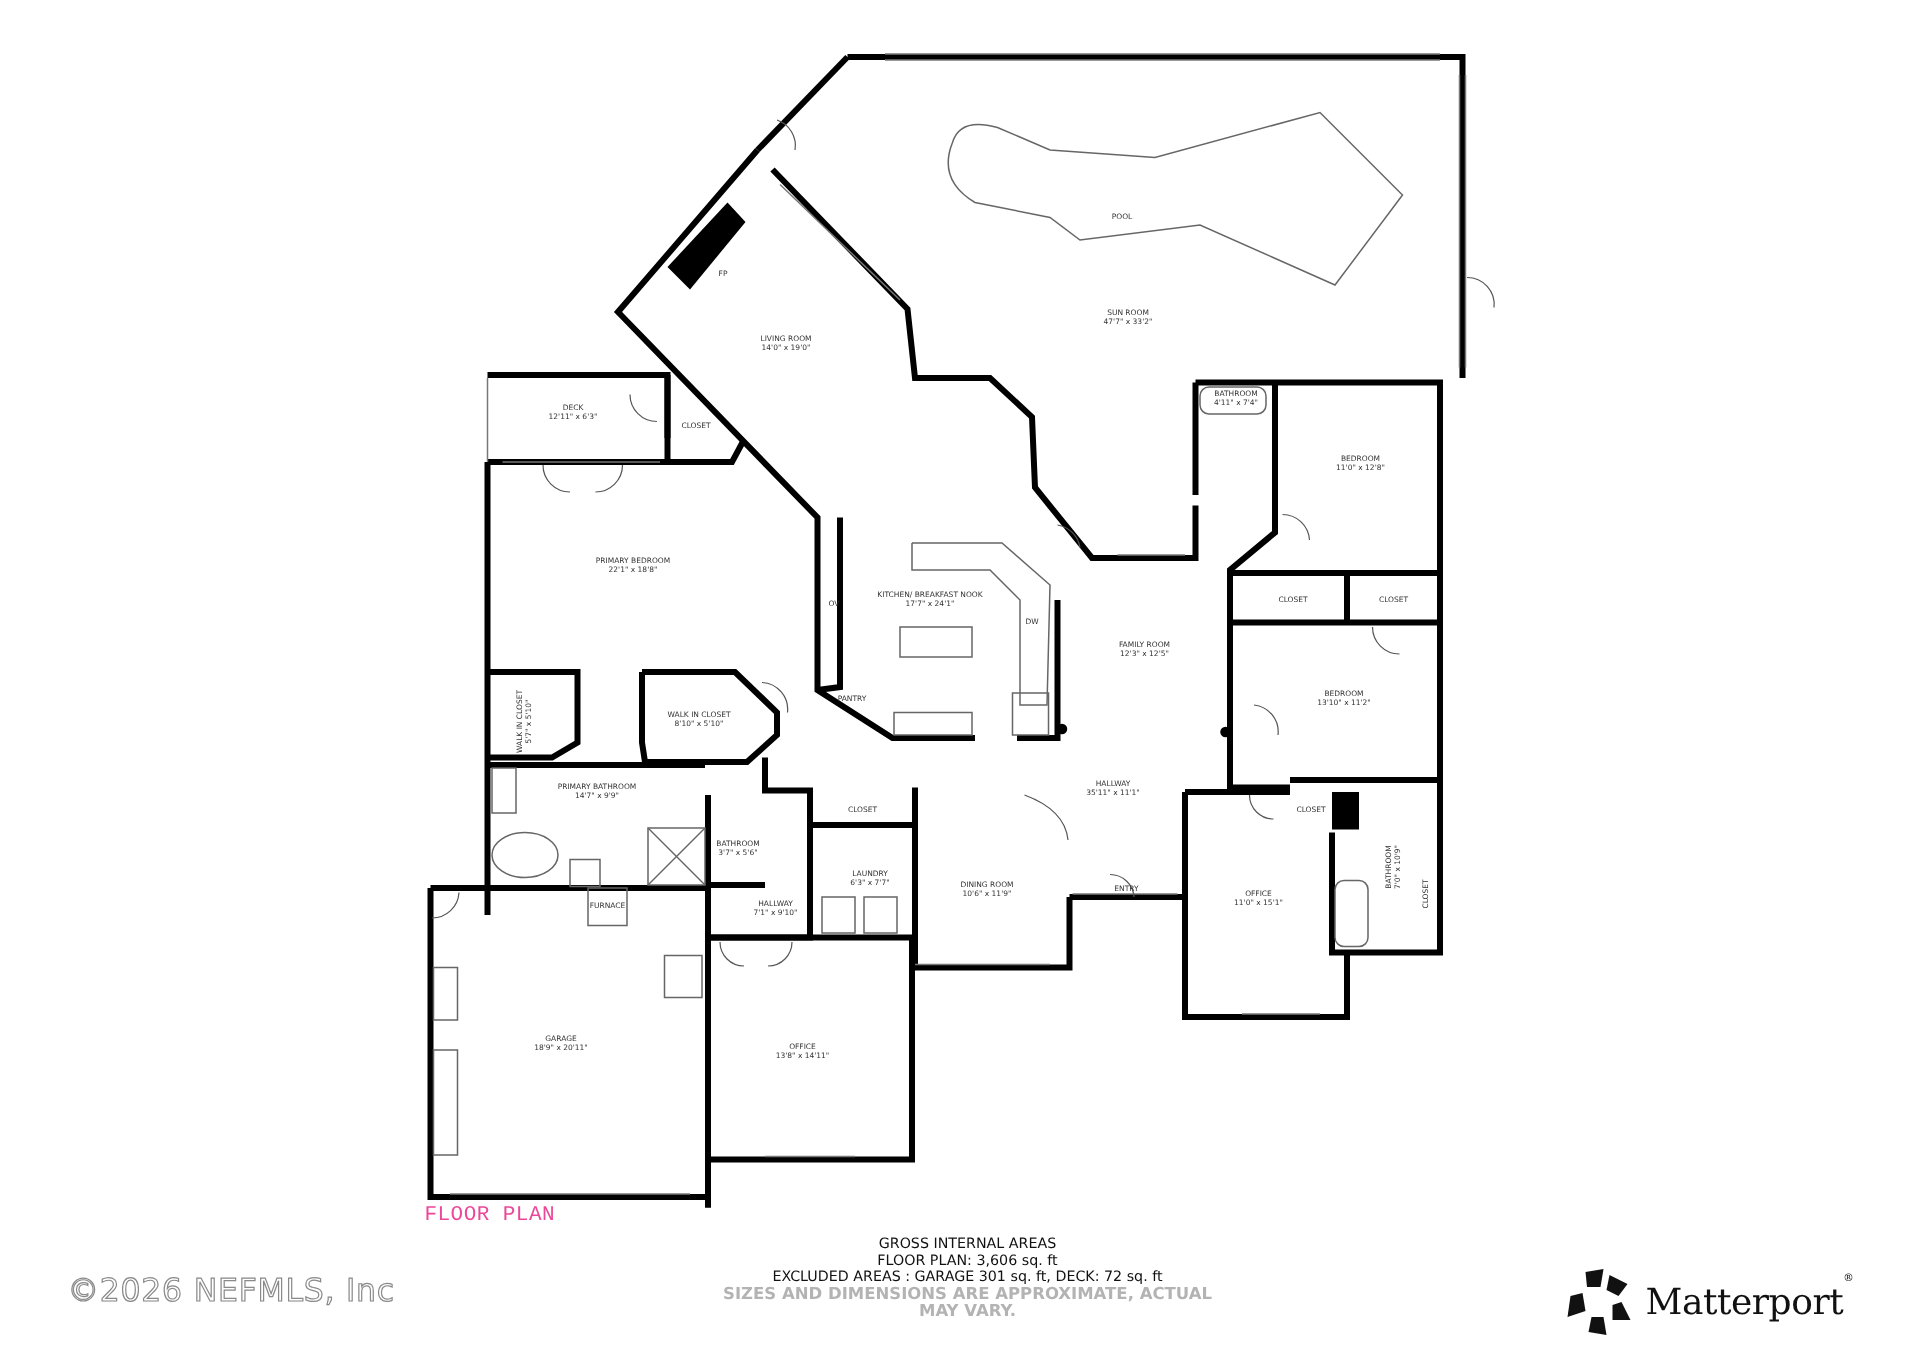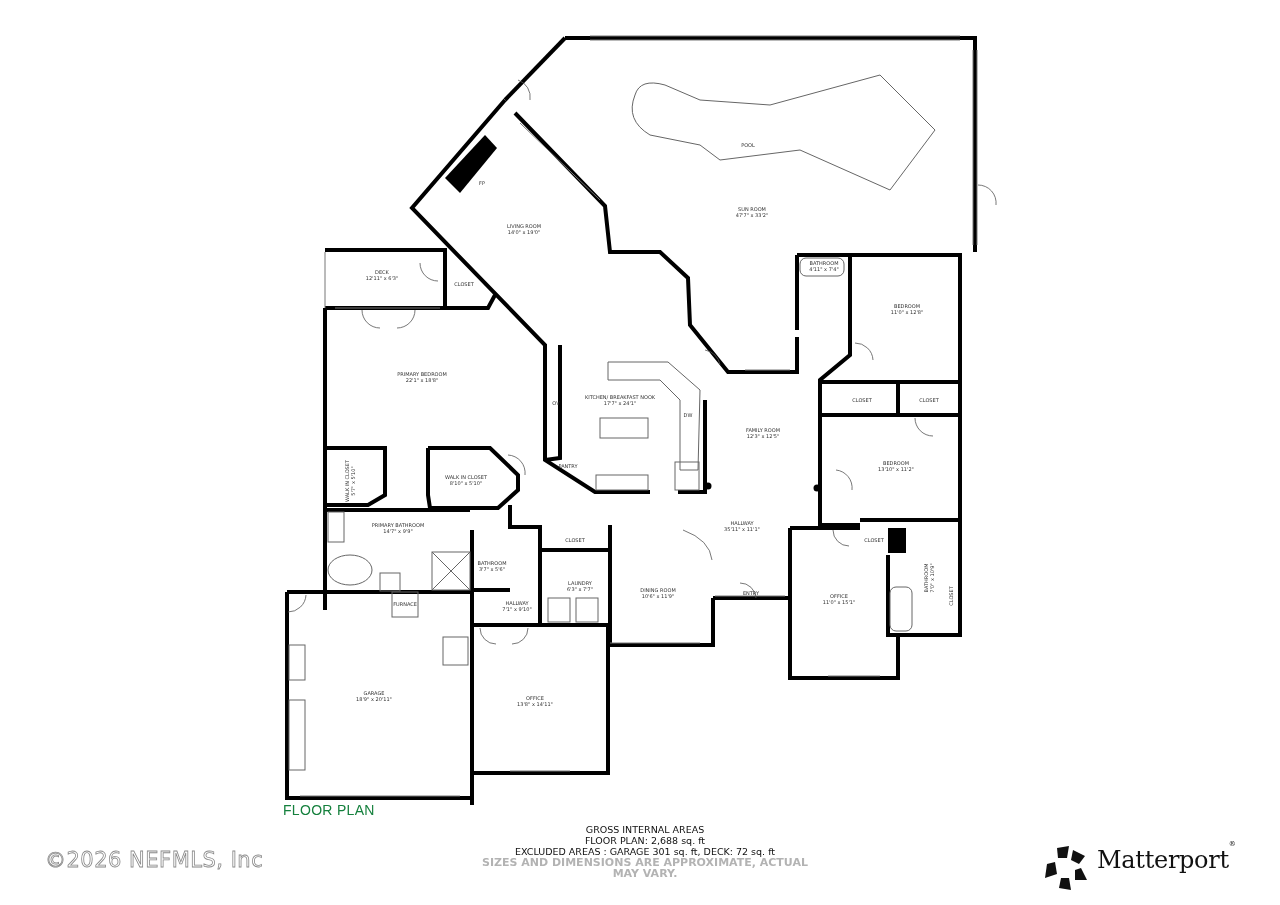--- a/index.html
+++ b/index.html
@@ -1,25 +1,25 @@
 <!DOCTYPE html>
 <html><head>
 <meta charset="utf-8">
 <style>
   html, body { margin:0; padding:0; background:#ffffff; }
   body { width:1280px; height:905px; position:relative; overflow:hidden; font-family:"DejaVu Sans", sans-serif; }
   #plan { position:absolute; left:0; top:0; width:1280px; height:905px; }
   .room-label { position:absolute; font-family:"DejaVu Sans", sans-serif; font-size:5px; color:#333; text-align:center; line-height:6px; transform:translate(-50%,-50%); white-space:nowrap; }
   .room-label .dim { display:block; }
   .room-label.rot { transform:translate(-50%,-50%) rotate(-90deg); }
-  .plan-title { position:absolute; left:283px; top:802px; font-family:Liberation Sans, sans-serif; font-size:14px; color:#15803d; letter-spacing:0.3px; }
+  .plan-title { position:absolute; left:283px; top:802px; font-family:Liberation Mono, monospace; font-size:14px; color:#ec4899; letter-spacing:0.3px; }
   .area-block { position:absolute; left:480px; top:824px; width:330px; text-align:center; font-family:"DejaVu Sans", sans-serif; font-size:9.5px; color:#111; line-height:11px; }
   .area-block .note { color:#b3b3b3; font-size:11px;font-weight:bold; }
   .copyright { position:absolute; left:2px; top:848px; font-family:"DejaVu Sans", sans-serif; font-size:21px; color:#fff; -webkit-text-stroke:0.8px #8a8a8a; letter-spacing:0.5px;margin-left:43px; }
-  .brand { position:absolute; left:1043px; top:846px; display:flex; align-items:flex-start; }
+  .brand { position:absolute; left:1043px; top:846px; display:flex; align-items:center; }
   .brand-name { font-family:"DejaVu Serif", serif; font-size:24px; color:#111; margin-left:8px; letter-spacing:-0.3px; }
   .brand-reg { font-size:7px; vertical-align:top; position:relative; top:-6px; }
 </style>
 </head>
 <body>
 
 <svg id="plan" viewBox="0 0 1280 905" xmlns="http://www.w3.org/2000/svg">
   <g fill="none" stroke="#000" stroke-width="4" stroke-linejoin="miter">
 
     <polyline points="565,38 975,38 975,252"></polyline>
@@ -171,21 +171,21 @@
     <div class="room-label" style="left: 405px; top: 604px;"><span>FURNACE</span></div>
     <div class="room-label" style="left: 517px; top: 606px;"><span>HALLWAY</span><span class="dim">7'1" x 9'10"</span></div>
     <div class="room-label" style="left: 374px; top: 696px;"><span>GARAGE</span><span class="dim">18'9" x 20'11"</span></div>
     <div class="room-label" style="left: 535px; top: 701px;"><span>OFFICE</span><span class="dim">13'8" x 14'11"</span></div>
   </div>
 
 <div class="plan-title">FLOOR PLAN</div>
 
 <div class="area-block">
   <div>GROSS INTERNAL AREAS</div>
-  <div>FLOOR PLAN: 2,688 sq. ft</div>
+  <div>FLOOR PLAN: 3,606 sq. ft</div>
   <div>EXCLUDED AREAS : GARAGE 301 sq. ft, DECK: 72 sq. ft</div>
   <div class="note">SIZES AND DIMENSIONS ARE APPROXIMATE, ACTUAL MAY VARY.</div>
 </div>
 
 <div class="copyright">©2026 NEFMLS, Inc</div>
 
 <div class="brand">
   <svg width="46" height="44" viewBox="0 0 46 44">
     <g fill="#111">
       <polygon points="14,2 26,0 24,12 15,12"></polygon>

